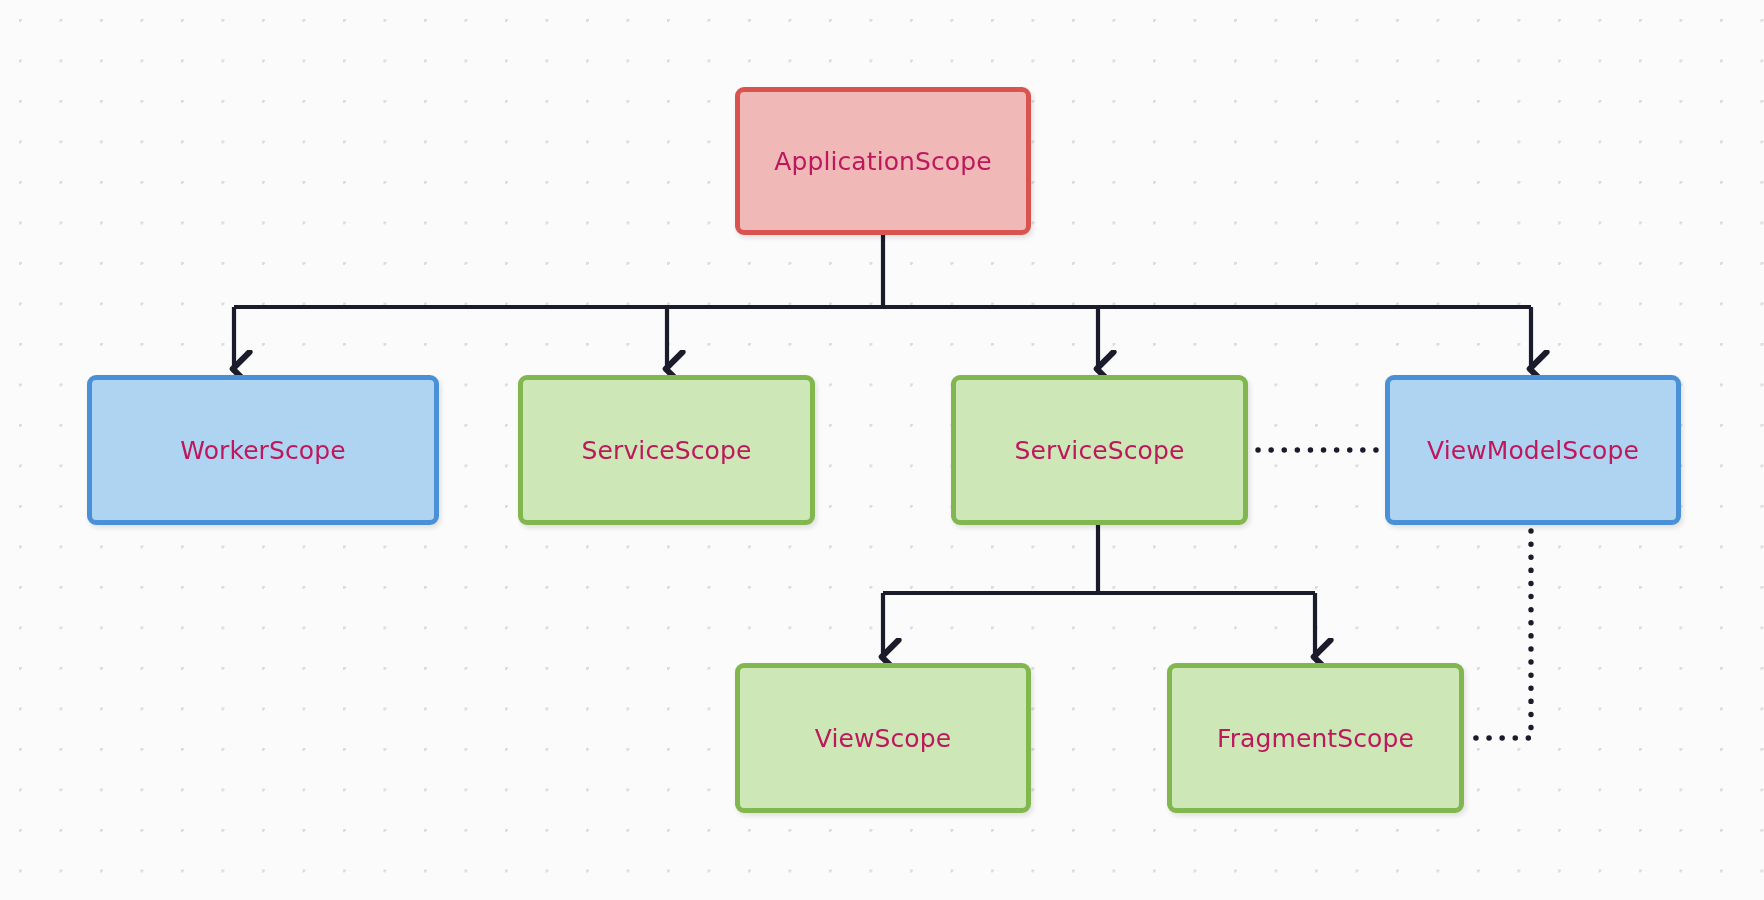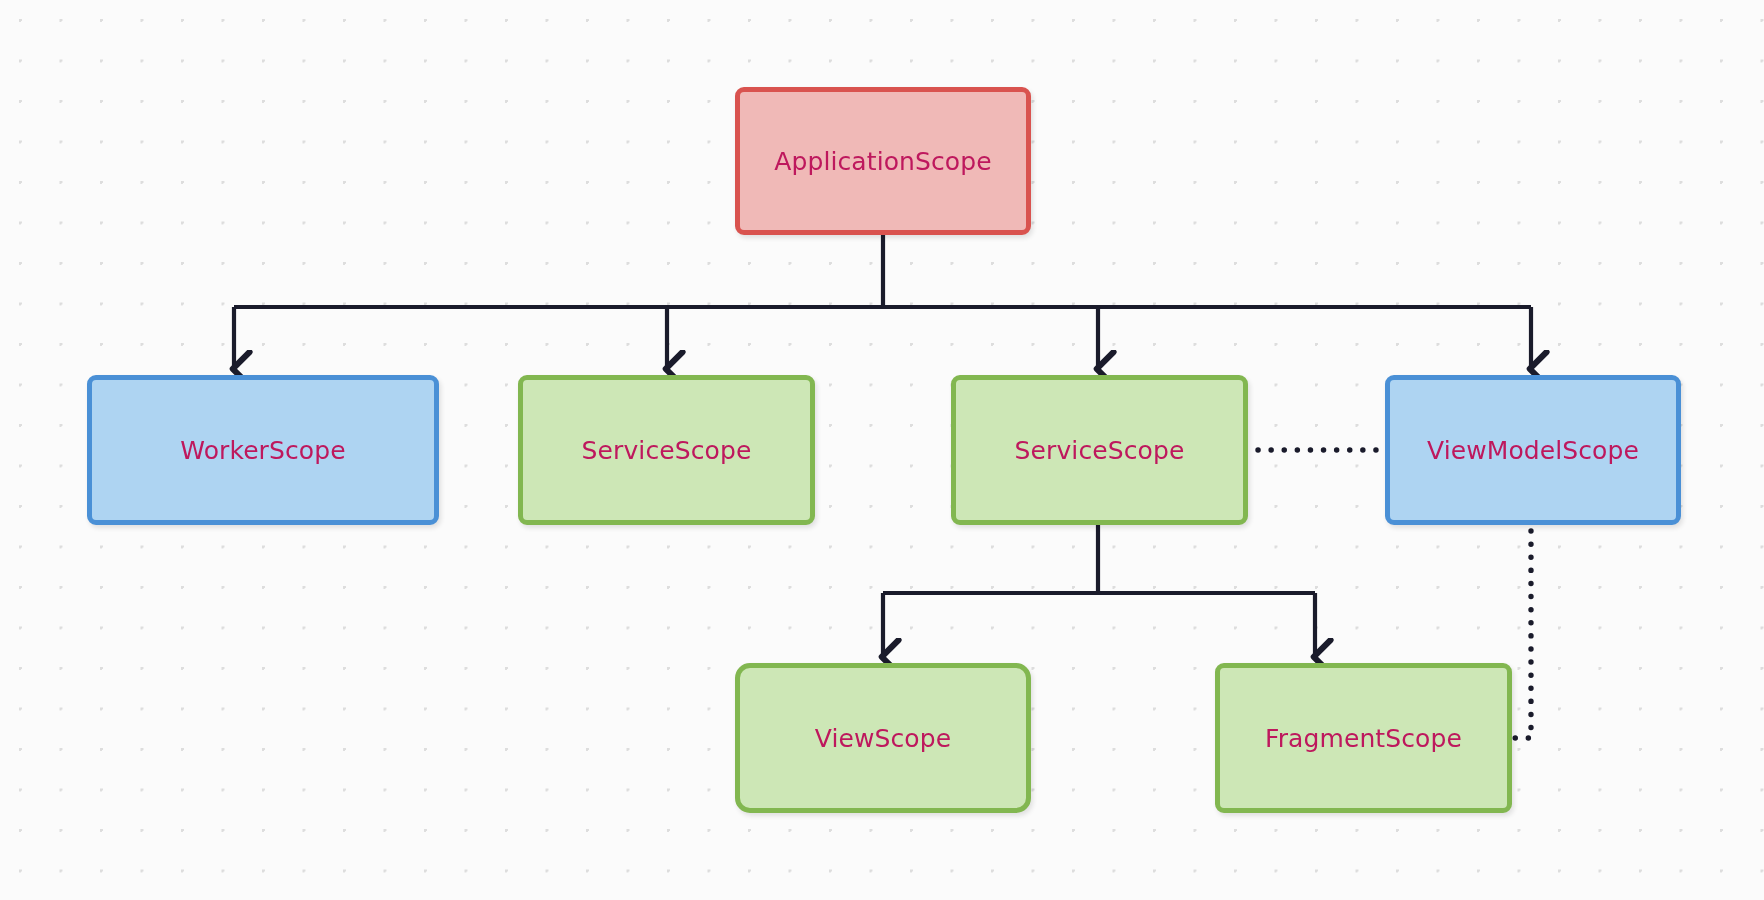--- a/index.html
+++ b/index.html
@@ -98,21 +98,21 @@
   </div>
 
   <div class="node n-green" style="left:951px; top:375px; width:297px; height:150px;">
     <span class="node-label">ServiceScope</span>
   </div>
 
   <div class="node n-blue" style="left:1385px; top:375px; width:296px; height:150px;text-align:center;">
     <span class="node-label">ViewModelScope</span>
   </div>
 
-  <div class="node n-green" style="left:735px; top:663px; width:296px; height:150px;border-radius:15px;">
+  <div class="node n-green" style="left:735px; top:663px; width:296px; height:150px;">
     <span class="node-label">ViewScope</span>
   </div>
 
-  <div class="node n-green" style="left:1167px; top:663px; width:297px; height:150px;margin-left:48px;">
+  <div class="node n-green" style="left:1167px; top:663px; width:297px; height:150px;">
     <span class="node-label">FragmentScope</span>
   </div>
 
 </div>
 
 </body></html>

